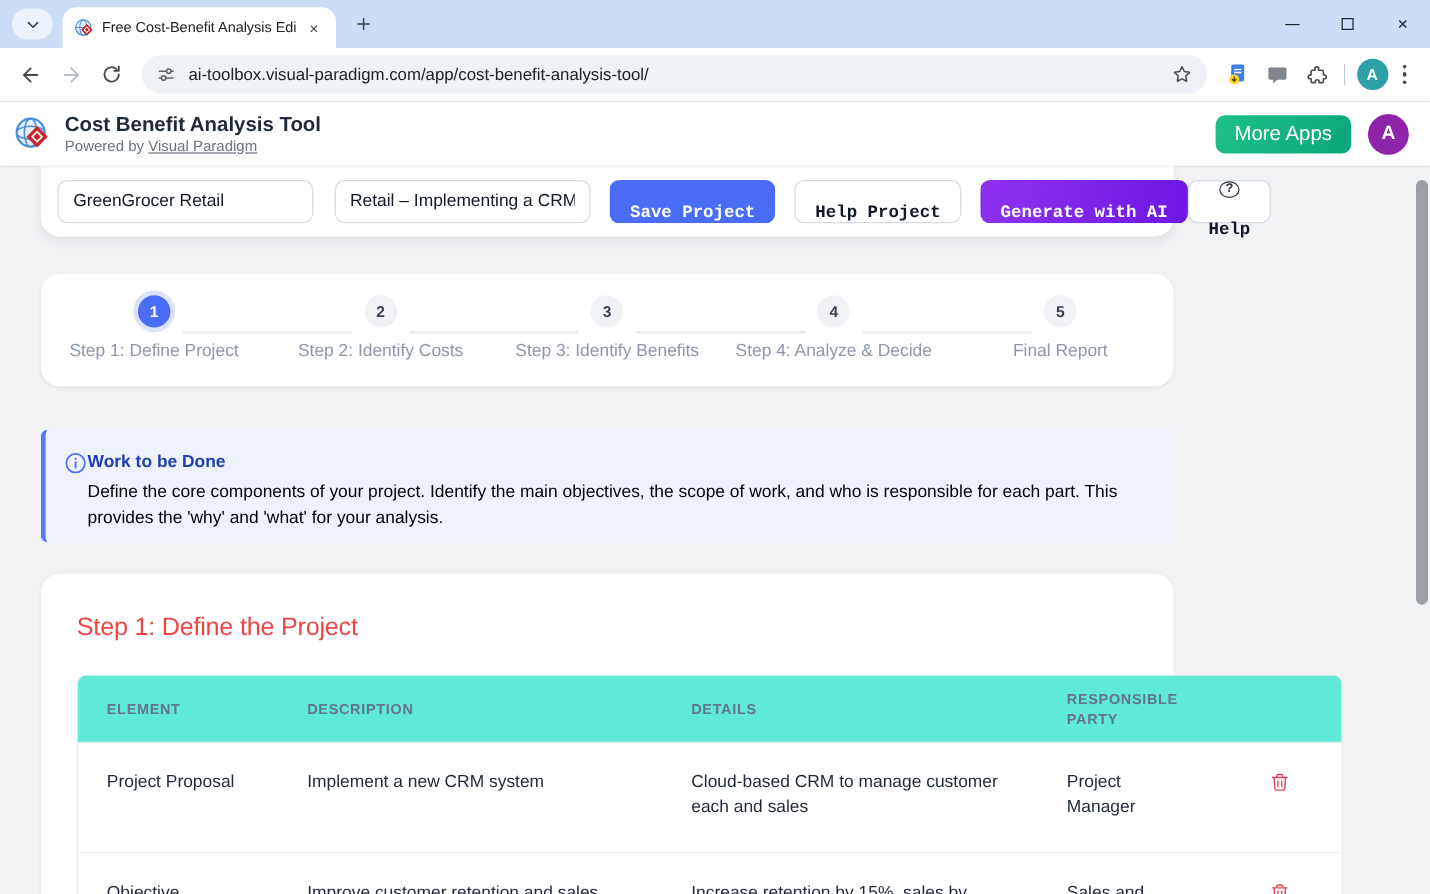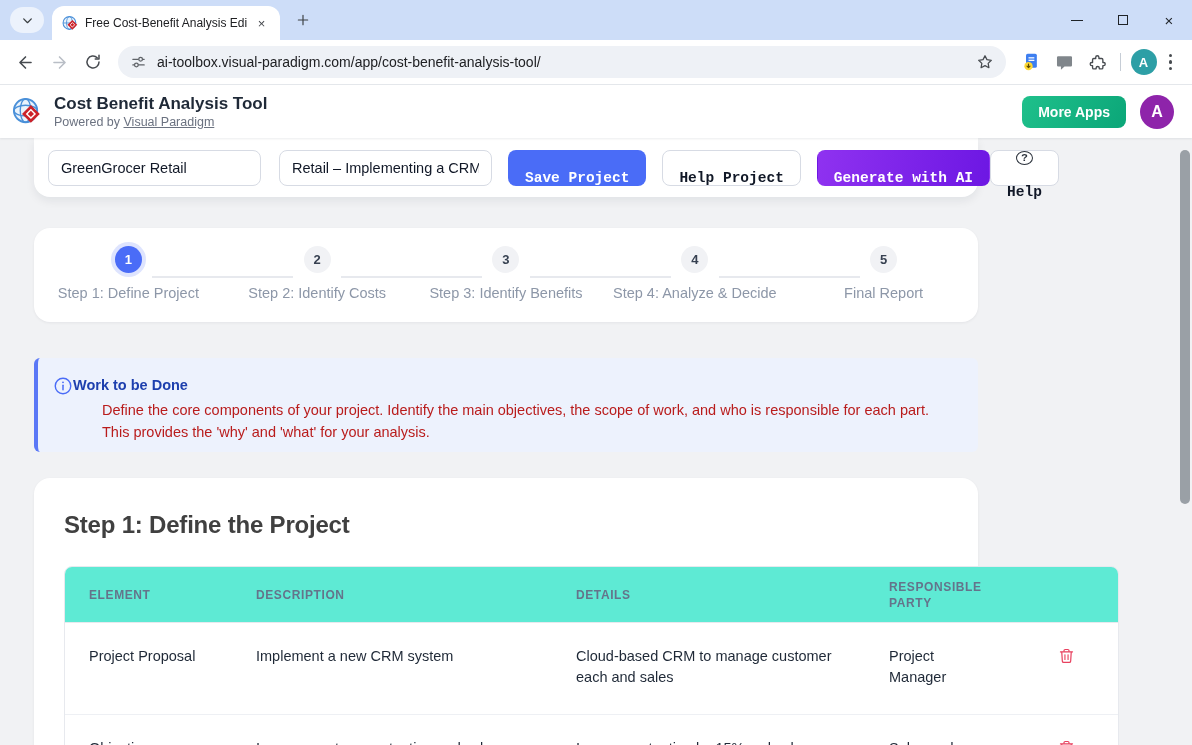--- a/index.html
+++ b/index.html
@@ -32,21 +32,21 @@
   .b-avatar { width:26px; height:26px; border-radius:50%; background:#2d9fa6; color:#fff; font-size:13px; font-weight:700; display:flex; align-items:center; justify-content:center; margin:0 6px; cursor:pointer; }
   .dots { display:flex; flex-direction:column; gap:3px; cursor:pointer; padding:0 12px 0 6px; }
   .dots i { width:3.5px; height:3.5px; border-radius:50%; background:#474b50; }
 
   
   .app-header { position:relative; z-index:5; height:53px; background:#fff; display:flex; align-items:center; padding:0 12px; box-shadow:0 1px 2px rgba(16,24,40,.08); }
   .app-titles { margin-left:11px; }
   .app-title { font-size:17px; font-weight:700; color:#1f2937; line-height:20px; }
   .app-sub { font-size:12.5px; color:#6b7280; line-height:16px; }
   .app-sub a { color:#6b7280; text-decoration:underline; cursor:pointer; }
-  .more-apps { margin-left:auto; height:32px; padding:0 16px; border:none; border-radius:8px; background:linear-gradient(120deg,#1fc08b,#0ba678); color:#fff; font-weight:700; font-size:14px; font-family:inherit; cursor:pointer; }
+  .more-apps { margin-left:auto; height:32px; padding:0 16px; border:none; border-radius:8px; background:linear-gradient(120deg,#1fc08b,#0ba678); color:#fff; font-weight:400; font-size:17px; font-family:inherit; cursor:pointer; }
   .hdr-avatar { width:34px; height:34px; border-radius:50%; background:#8e24aa; color:#fff; font-weight:700; font-size:16px; display:flex; align-items:center; justify-content:center; margin:0 6px 0 14px; cursor:pointer; }
 
   
   .content { position:absolute; top:138px; left:0; right:0; bottom:0; background:#f1f2f4; }
   .card { position:absolute; left:34px; width:944px; background:#fff; }
 
   .toolbar-card { top:0; height:59px; border-radius:0 0 16px 16px; box-shadow:0 4px 10px rgba(16,24,40,.07); display:flex; align-items:center; padding:0 14px; }
   .inp { height:36px; border:1px solid #d7dbe4; border-radius:8px; padding:0 12px; font-size:14.5px; color:#111827; font-family:inherit; background:#fff; outline:none; }
   .inp-name { width:217px; }
   .inp-desc { width:300px; margin-left:18px; }
@@ -61,24 +61,24 @@
   .step { flex:1; position:relative; display:flex; flex-direction:column; align-items:center; cursor:pointer; }
   .step::before, .step::after { content:''; position:absolute; top:30px; height:2px; background:#e7e9ee; width:calc(50% - 24px); }
   .step::before { left:0; } .step::after { right:0; }
   .step:first-child::before, .step:last-child::after { display:none; }
   .step-circle { width:27px; height:27px; border-radius:50%; background:#f1f2f5; color:#374151; font-size:13px; font-weight:600; display:flex; align-items:center; justify-content:center; z-index:1; }
   .step-circle.active { background:#4a6cf7; color:#fff; box-shadow:0 0 0 4px rgba(74,108,247,.18); }
   .step-label { margin-top:12px; font-size:14.5px; color:#8d97a8; }
 
   .banner { top:220px; height:94px; background:#edf2fd; border-left:4px solid #5b78f6; border-radius:6px; display:flex; padding:17px 24px 0 15px; }
   .banner-title { font-size:14.5px; font-weight:700; color:#1d3fae; line-height:20px; }
-  .banner-body { font-size:14.5px; color:#b91c1c; line-height:22px; margin-top:4px;margin-left:29px; }
+  .banner-body { font-size:14.5px; color:#000000; line-height:22px; margin-top:4px; }
 
   .main-card { top:340px; height:480px; border-radius:16px; box-shadow:0 1px 3px rgba(16,24,40,.06); padding:30px; }
-  .main-heading { font-size:24px; font-weight:700; color:#404040; letter-spacing:-.2px; margin:3px 0 27px; }
+  .main-heading { font-size:21px; font-weight:400; color:#ef4444; letter-spacing:-.2px; margin:3px 0 27px; }
   .tbl { width:1055px; border:1px solid #e7e9ee; border-radius:8px; overflow:hidden; }
   .trow { display:grid; grid-template-columns:167px 320px 313px 150px 1fr; align-items:center; }
   .thead { background:#5eead4; border-bottom:1px solid #e7e9ee; min-height:56px; }
   .th { padding:10px 24px; font-size:12px; font-weight:700; color:#64748b; letter-spacing:.05em; line-height:16px; }
   .tdata { background:#fff; align-items:start; }
   .tdata + .tdata { border-top:1px solid #eef0f4; }
   .td { padding:23px 24px; font-size:14.5px; color:#1f2937; line-height:21px; }
   .td-action { display:flex; justify-content:center; padding:24px 0; cursor:pointer; }
   .row1 { min-height:91px; }
 

